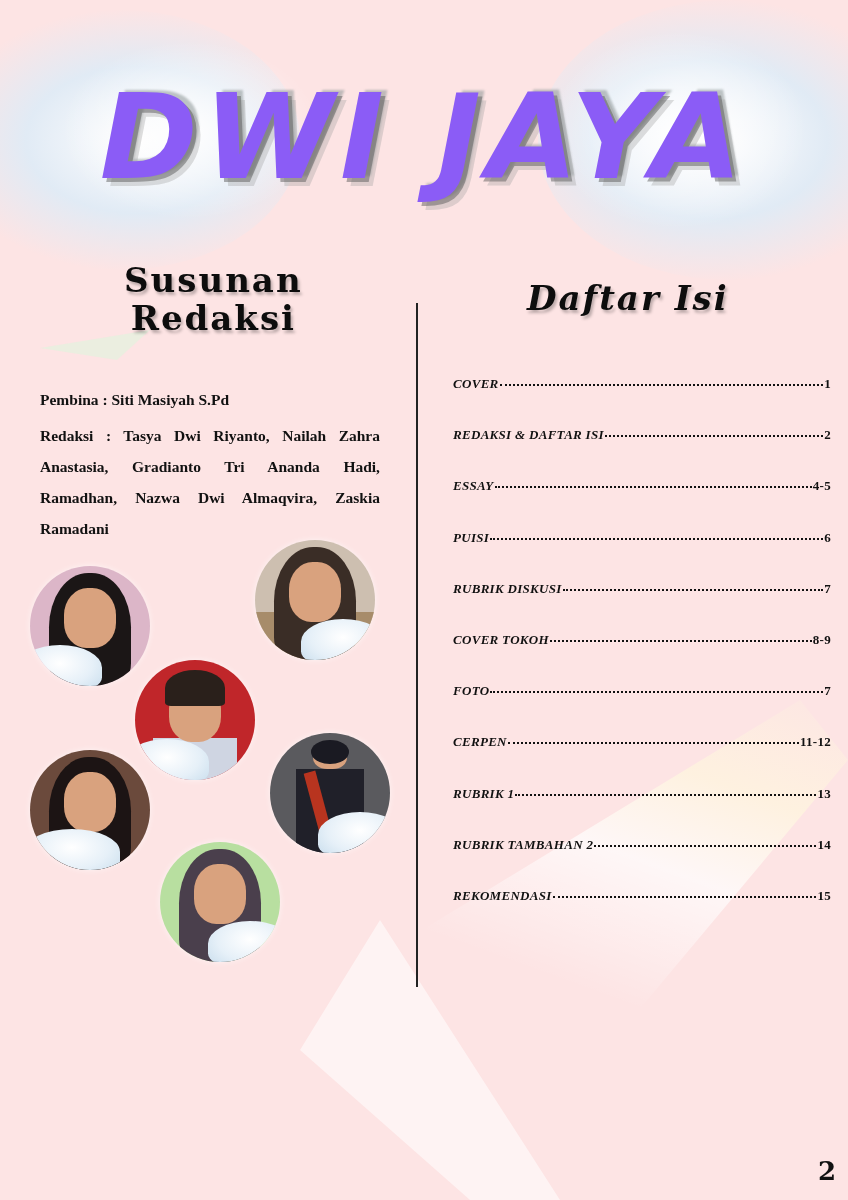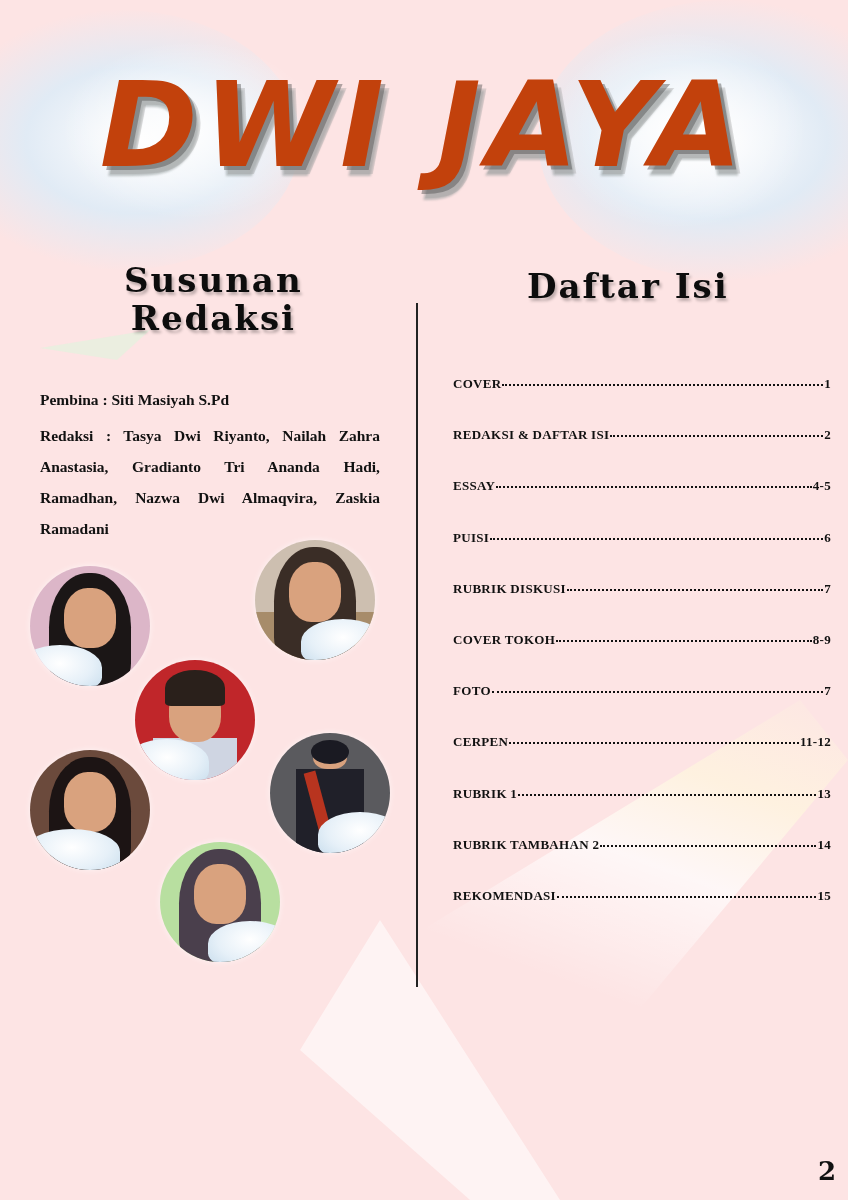--- a/index.html
+++ b/index.html
@@ -57,38 +57,38 @@
       font-size: 118px; font-weight: bold; letter-spacing: 6px;
       line-height: 170px;
       font-style: italic;
     }
     .title-shadow {
       top: 10px; left: 6px;
       color: rgba(140,150,150,0.55);
       filter: blur(1px);
     }
     .title-main {
-      top: 0;
-      color: #c2410c;
+      top: 12px;
+      color: #8b5cf6;
       text-shadow: 4px 4px 0 rgba(80,80,80,0.45), 8px 8px 0 rgba(160,160,160,0.35);
     }
 
     
     .heading {
       position: absolute;
       font-family: "DejaVu Serif", serif;
       font-weight: bold;
       font-size: 34px;
       letter-spacing: 2px;
       color: #0d0d0d;
       text-shadow: 2px 3px 3px rgba(0,0,0,0.25);
       line-height: 38px;
     }
     .heading-left { left: 124px; top: 261px; text-align: center; }
-    .heading-right { left: 527px; top: 267px; }
+    .heading-right { left: 527px; top: 279px; font-style: italic; }
 
     
     .staff {
       position: absolute; left: 40px; top: 384px; width: 340px;
       font-family: "Liberation Serif", serif; font-weight: bold;
       font-size: 15.5px; line-height: 31px; color: #111;
     }
     .staff .pembina { margin-bottom: 5px; }
     .staff .redaksi { text-align: justify; }
 
@@ -145,21 +145,21 @@
       position: absolute; left: 453px; top: 376px; width: 378px;
       list-style: none;
     }
     .toc-item {
       display: flex; align-items: baseline;
       height: 51.2px;
       font-family: "Liberation Serif", serif; font-weight: bold;
       font-size: 13px; letter-spacing: 0.3px; color: #111;
       white-space: nowrap;
     }
-    .toc-label { flex: 0 0 auto; }
+    .toc-label { flex: 0 0 auto; font-style: italic; }
     .toc-dots {
       flex: 1 1 auto; overflow: hidden; margin: 0 1px;
       border-bottom: 2px dotted #111; height: 1px; transform: translateY(-2px);
     }
     .toc-page { flex: 0 0 auto; }
 
     .page-number {
       position: absolute; right: 12px; bottom: 14px;
       font-family: "DejaVu Serif", serif; font-weight: bold;
       font-size: 26px; color: #111;

